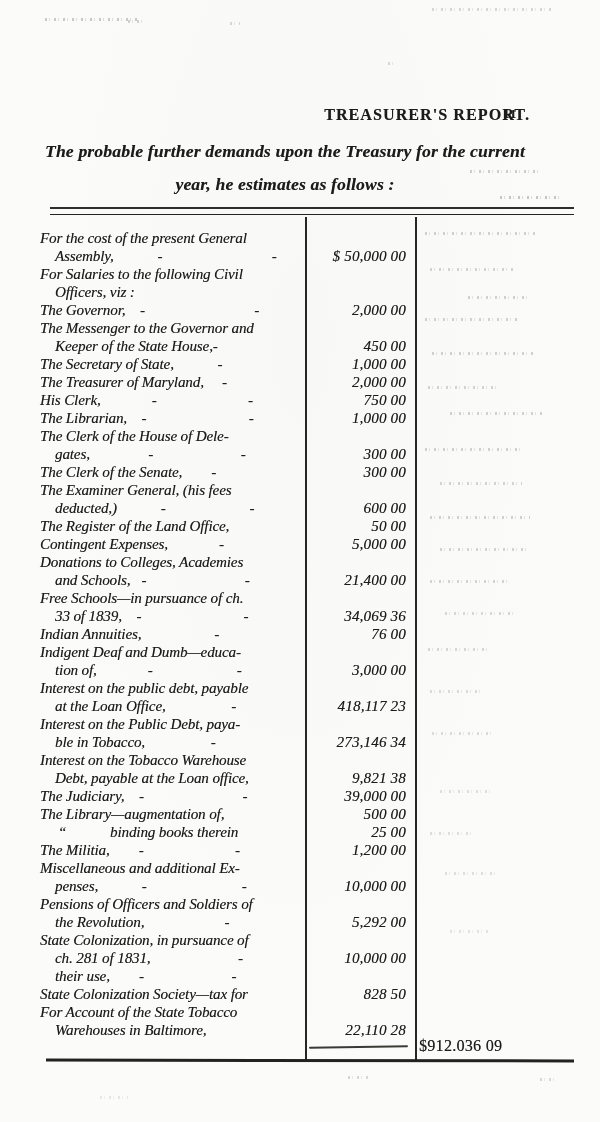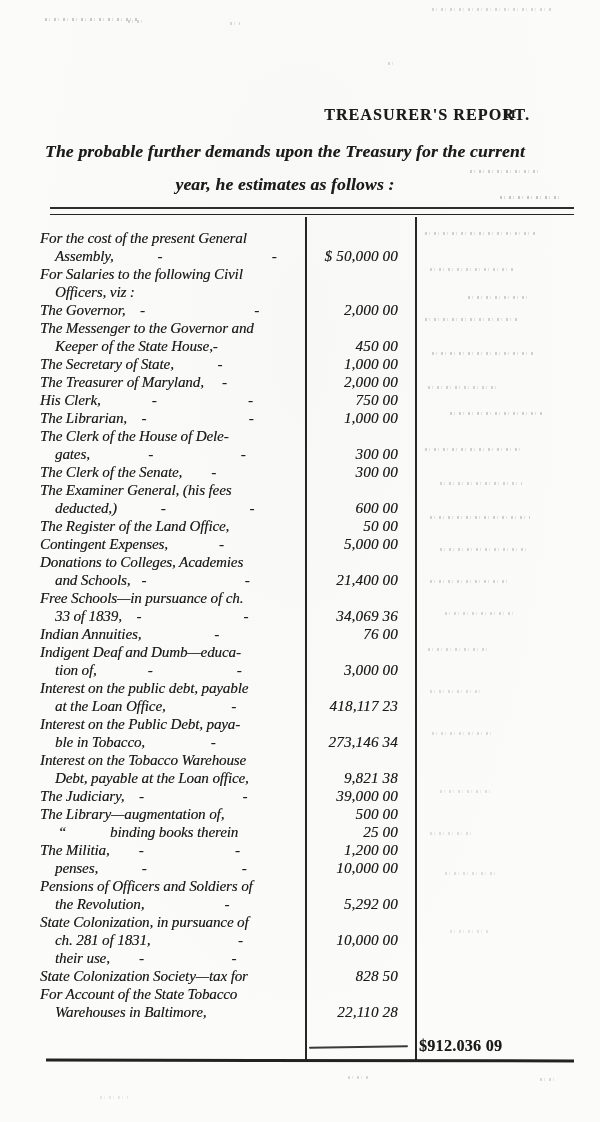--- a/index.html
+++ b/index.html
@@ -49,27 +49,27 @@
   }
 
   
   .table { position:absolute; left:40px; top:229px; width:380px; }
   .row { display:flex; align-items:flex-end;font-style:italic; }
   .lines { width:266px; }
   .tline { white-space:pre; font-size:15px; line-height:18px; letter-spacing:-0.1px; }
   .tline.l2 { padding-left:15px; }
   .tline.ditto-indent { padding-left:18px; }
   .amount {
-    width:110px; box-sizing:border-box; text-align:right; padding-right:18px;
+    width:110px; box-sizing:border-box; text-align:right; padding-right:10px;
     font-size:15px; line-height:18px; white-space:pre; letter-spacing:0.2px;
   }
 
   .grand-total {
     position:absolute; left:419px; top:1037px; width:120px;
-    font-size:16px; font-weight:bold; letter-spacing:0.3px; white-space:pre;
+    font-size:16px; font-weight:normal; letter-spacing:0.3px; white-space:pre;
   }
 
   
   .noise {
     position:absolute; height:3px; pointer-events:none;
     background:repeating-linear-gradient(90deg,
       rgba(45,45,42,0.34) 0 2px, transparent 2px 4px,
       rgba(45,45,42,0.20) 4px 5px, transparent 5px 9px);
     filter:blur(0.55px);
   }
@@ -265,20 +265,21 @@
 
   <div class="row">
     <div class="lines">
             <div class="tline">The Militia,        -                         -</div>
           </div>
     <div class="amount">1,200 00</div>
   </div>
 
   <div class="row">
     <div class="lines">
+            <div class="tline">Miscellaneous and additional Ex-</div>
             <div class="tline l2">penses,            -                          -</div>
           </div>
     <div class="amount">10,000 00</div>
   </div>
 
   <div class="row">
     <div class="lines">
             <div class="tline">Pensions of Officers and Soldiers of</div>
             <div class="tline l2">the Revolution,                      -</div>
           </div>

